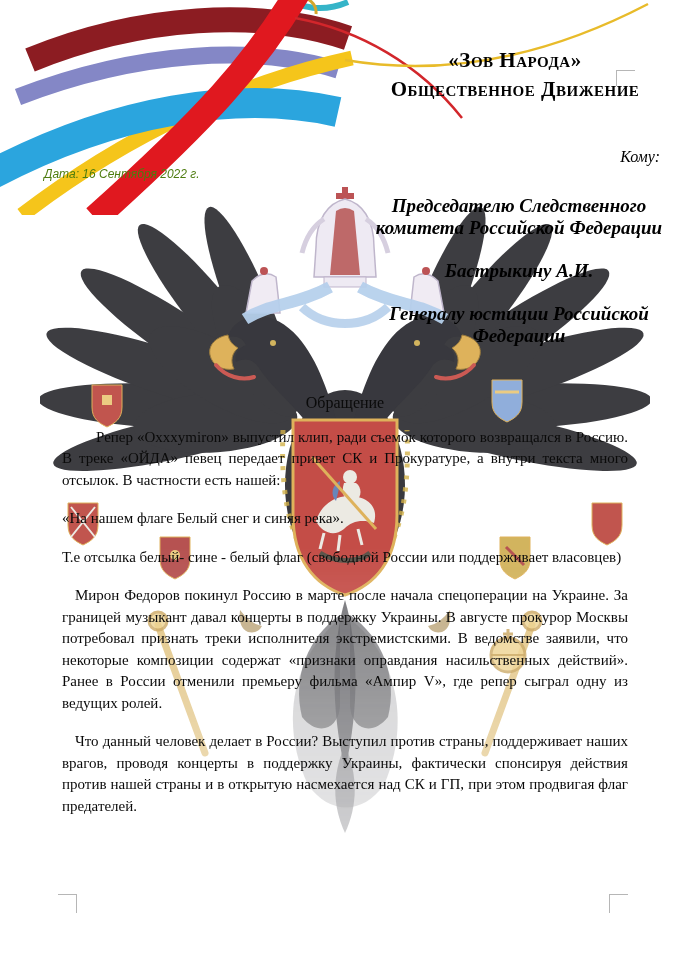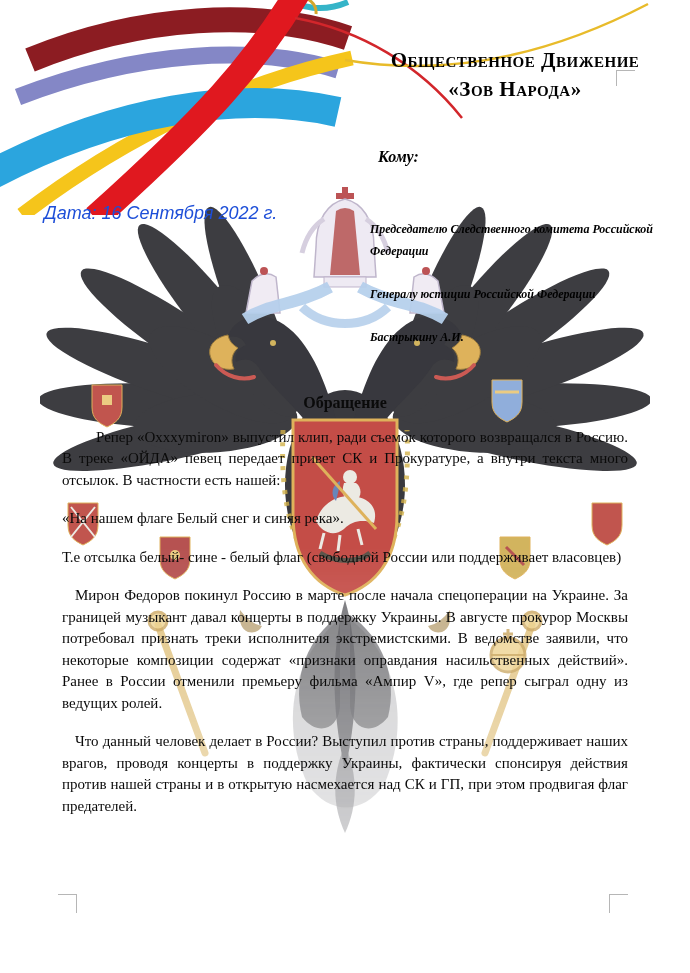--- a/index.html
+++ b/index.html
@@ -10,30 +10,30 @@
   .ribbons{position:absolute;left:0;top:0;width:660px;height:215px;z-index:2;pointer-events:none;}
 
   
   .eagle{position:absolute;left:40px;top:185px;width:610px;height:725px;z-index:1;
          -webkit-mask-image:linear-gradient(to bottom,rgba(0,0,0,.95) 50%,rgba(0,0,0,.62) 80%,rgba(0,0,0,.38) 100%);
          mask-image:linear-gradient(to bottom,rgba(0,0,0,.95) 50%,rgba(0,0,0,.62) 80%,rgba(0,0,0,.38) 100%);}
 
   .title{position:absolute;left:340px;top:46px;width:350px;z-index:3;text-align:center;
          font-weight:bold;font-size:21px;line-height:29px;font-variant:small-caps;letter-spacing:.5px;}
   .date{position:absolute;left:44px;top:167px;z-index:3;
-        font-family:"Liberation Sans",sans-serif;font-style:italic;font-size:18px;color:#1d4ed8;margin-top:36px;}
-  .to-label{position:absolute;left:378px;top:148px;width:282px;z-index:3;text-align:left;
-        font-weight:bold;font-style:italic;font-size:16px;}
-  .addr{position:absolute;left:370px;top:195px;width:298px;z-index:3;text-align:left;
-        font-weight:bold;font-style:italic;font-size:12px;line-height:22px;margin-top:23px;}
+        font-family:"Liberation Sans",sans-serif;font-style:italic;font-size:12px;color:#4d7c0f;}
+  .to-label{position:absolute;left:378px;top:148px;width:282px;z-index:3;text-align:right;
+        font-weight:normal;font-style:italic;font-size:16px;}
+  .addr{position:absolute;left:370px;top:195px;width:298px;z-index:3;text-align:center;
+        font-weight:bold;font-style:italic;font-size:19px;line-height:22px;}
   .addr p{margin:0 0 21px;}
 
   .body-text{position:absolute;left:62px;top:392px;width:566px;z-index:3;
         font-size:15px;line-height:21.5px;text-align:justify;color:#0a0a0a;}
-  .heading{font-size:16px;font-weight:bold;text-align:center;margin:0 0 13px;}
+  .heading{font-size:16px;font-weight:normal;text-align:center;margin:0 0 13px;}
   .body-text p{margin:0 0 17px;}
   .indent-lg{text-indent:34px;}
   .indent-sm{text-indent:13px;font-family:Liberation Serif, serif;}
   .indent-xl{text-indent:46px;}
   .bold{font-weight:normal;}
 
   .crop{position:absolute;z-index:1;}
   .crop-tr{left:616px;top:70px;width:18px;height:15px;border-top:1px solid #b6b6b6;border-left:1px solid #b6b6b6;}
   .crop-bl{left:58px;top:894px;width:18px;height:18px;border-top:1px solid #b6b6b6;border-right:1px solid #b6b6b6;}
   .crop-br{left:609px;top:894px;width:18px;height:18px;border-top:1px solid #b6b6b6;border-left:1px solid #b6b6b6;}
@@ -147,31 +147,31 @@
         <path d="M 452 195 h 30 v 22 c 0 12 -7 16 -15 20 c -8 -4 -15 -8 -15 -20 Z" fill="#7c9fd4"></path>
         <path d="M 455 207 h 24" stroke="#e7c26a" stroke-width="3"></path>
         <path d="M 552 318 h 30 v 22 c 0 12 -7 16 -15 20 c -8 -4 -15 -8 -15 -20 Z" fill="#b5342c"></path>
         <path d="M 460 352 h 30 v 22 c 0 12 -7 16 -15 20 c -8 -4 -15 -8 -15 -20 Z" fill="#caa53f"></path>
         <path d="M 466 362 l 18 18" stroke="#a8302f" stroke-width="3"></path>
       </g>
     </g>
   </svg>
 
   <div class="title">
+    <div>«Зов Народа»</div>
     <div>Общественное Движение</div>
-    <div>«Зов Народа»</div>
   </div>
 
   <div class="date">Дата: 16 Сентября 2022 г.</div>
 
   <div class="to-label">Кому:</div>
   <div class="addr">
     <p>Председателю Следственного комитета Российской Федерации</p>
+    <p>Бастрыкину А.И.</p>
     <p>Генералу юстиции Российской Федерации</p>
-    <p>Бастрыкину А.И.</p>
   </div>
 
   <div class="body-text">
     <h2 class="heading">Обращение</h2>
     <p class="indent-lg">Репер «Oxxxymiron» выпустил клип, ради съемок которого возвращался в Россию. В треке «ОЙДА» певец передает привет СК и Прокуратуре, а внутри текста много отсылок. В частности есть нашей:</p>
     <p class="bold">«На нашем флаге Белый снег и синяя река».</p>
     <p>Т.е отсылка белый- сине - белый флаг (свободной России или поддерживает власовцев)</p>
     <p class="indent-sm">Мирон Федоров покинул Россию в марте после начала спецоперации на Украине. За границей музыкант давал концерты в поддержку Украины. В августе прокурор Москвы потребовал признать треки исполнителя экстремистскими. В ведомстве заявили, что некоторые композиции содержат «признаки оправдания насильственных действий». Ранее в России отменили премьеру фильма «Ампир V», где репер сыграл одну из ведущих ролей.</p>
     <p class="indent-sm">Что данный человек делает в России? Выступил против страны, поддерживает наших врагов, проводя концерты в поддержку Украины, фактически спонсируя действия против нашей страны и в открытую насмехается над СК и ГП, при этом продвигая флаг предателей.</p>
   </div>

